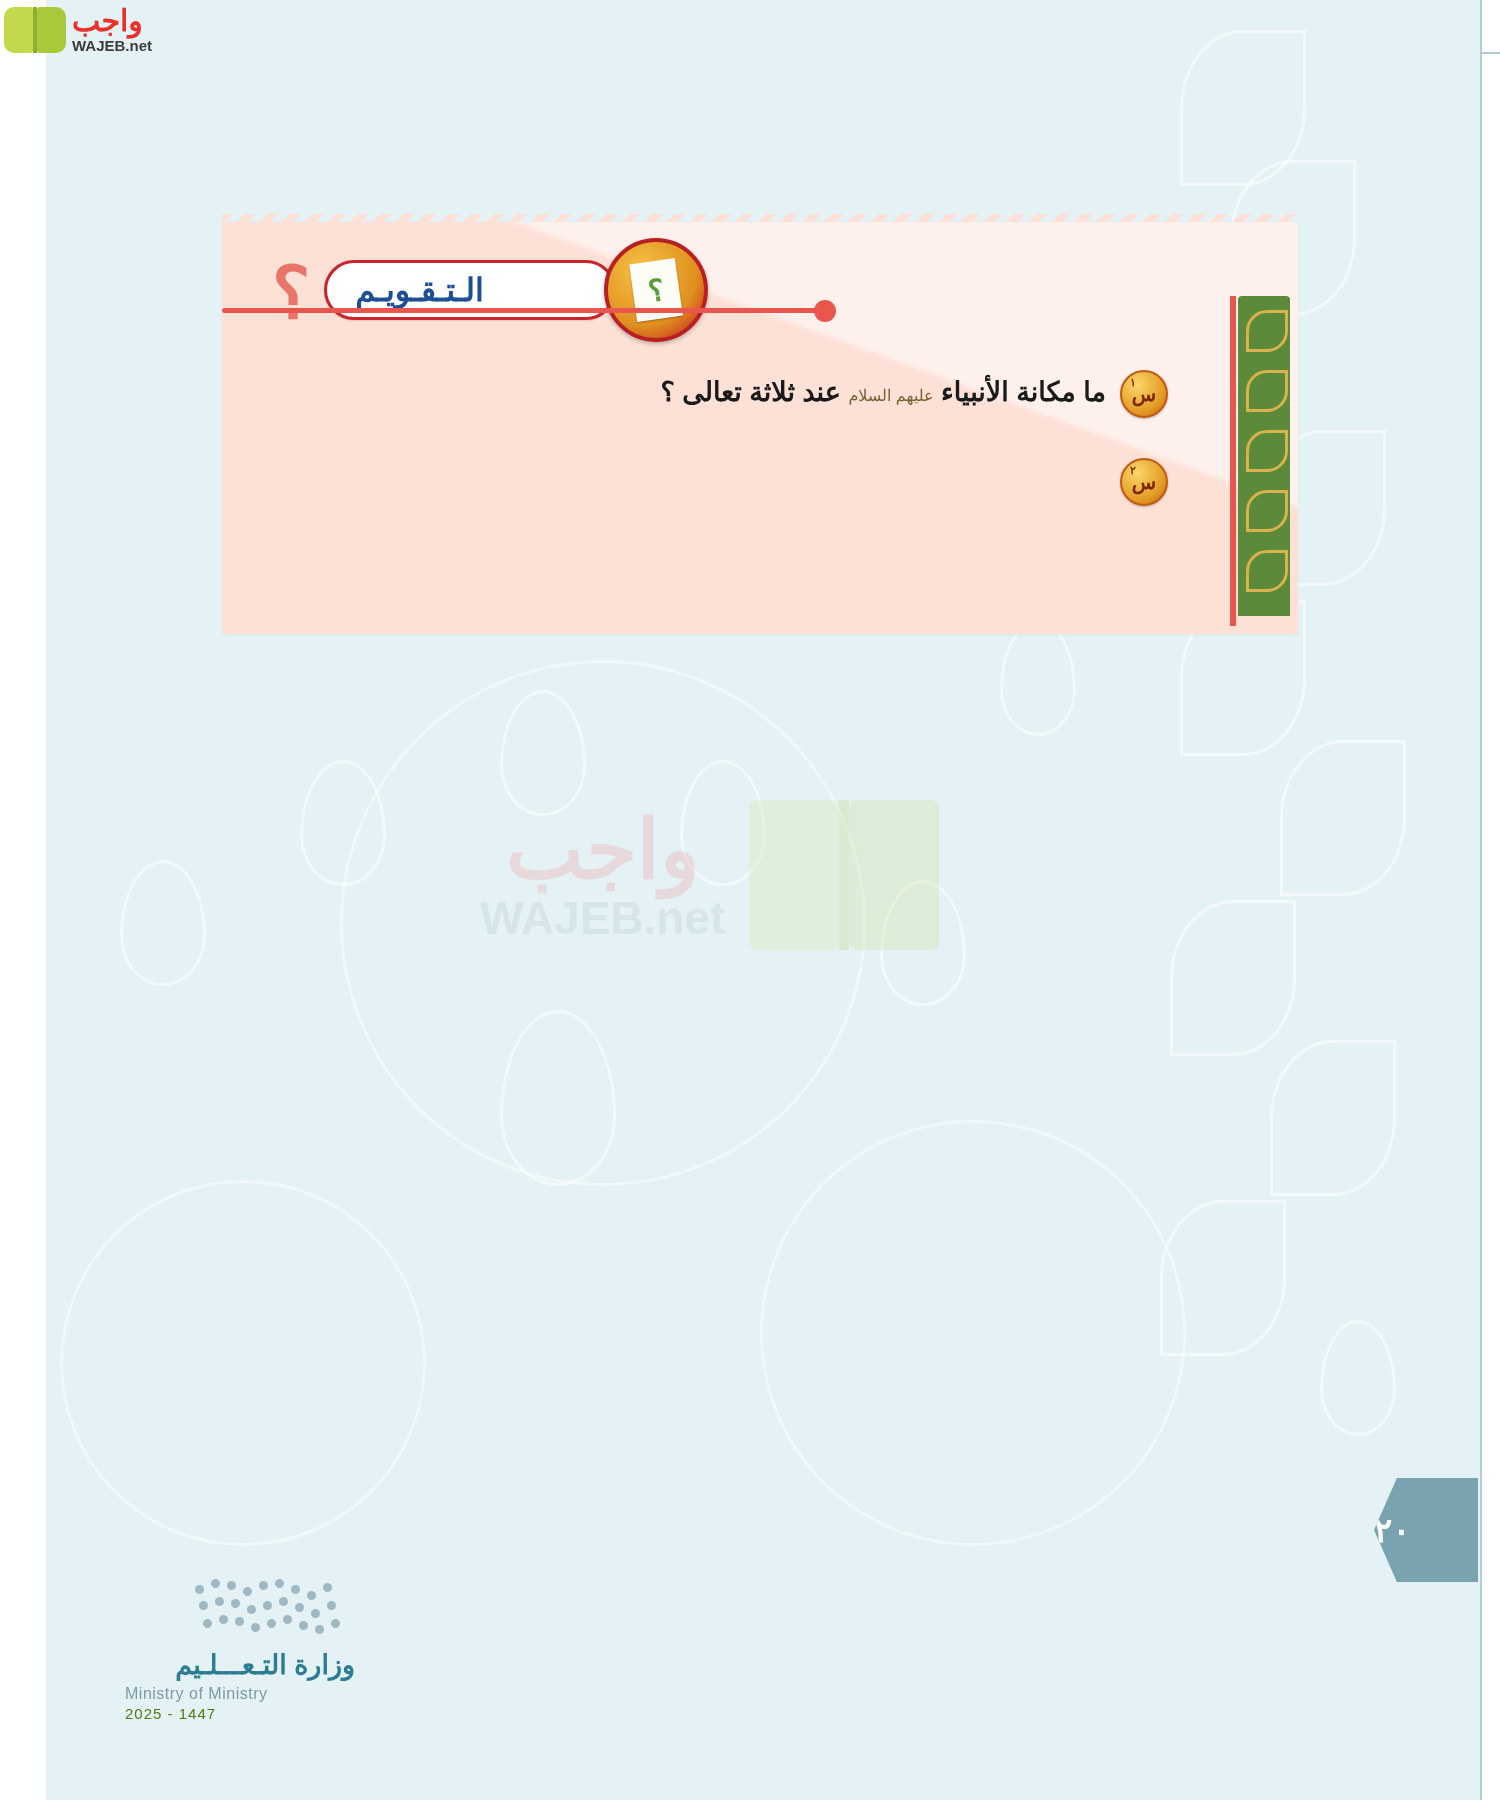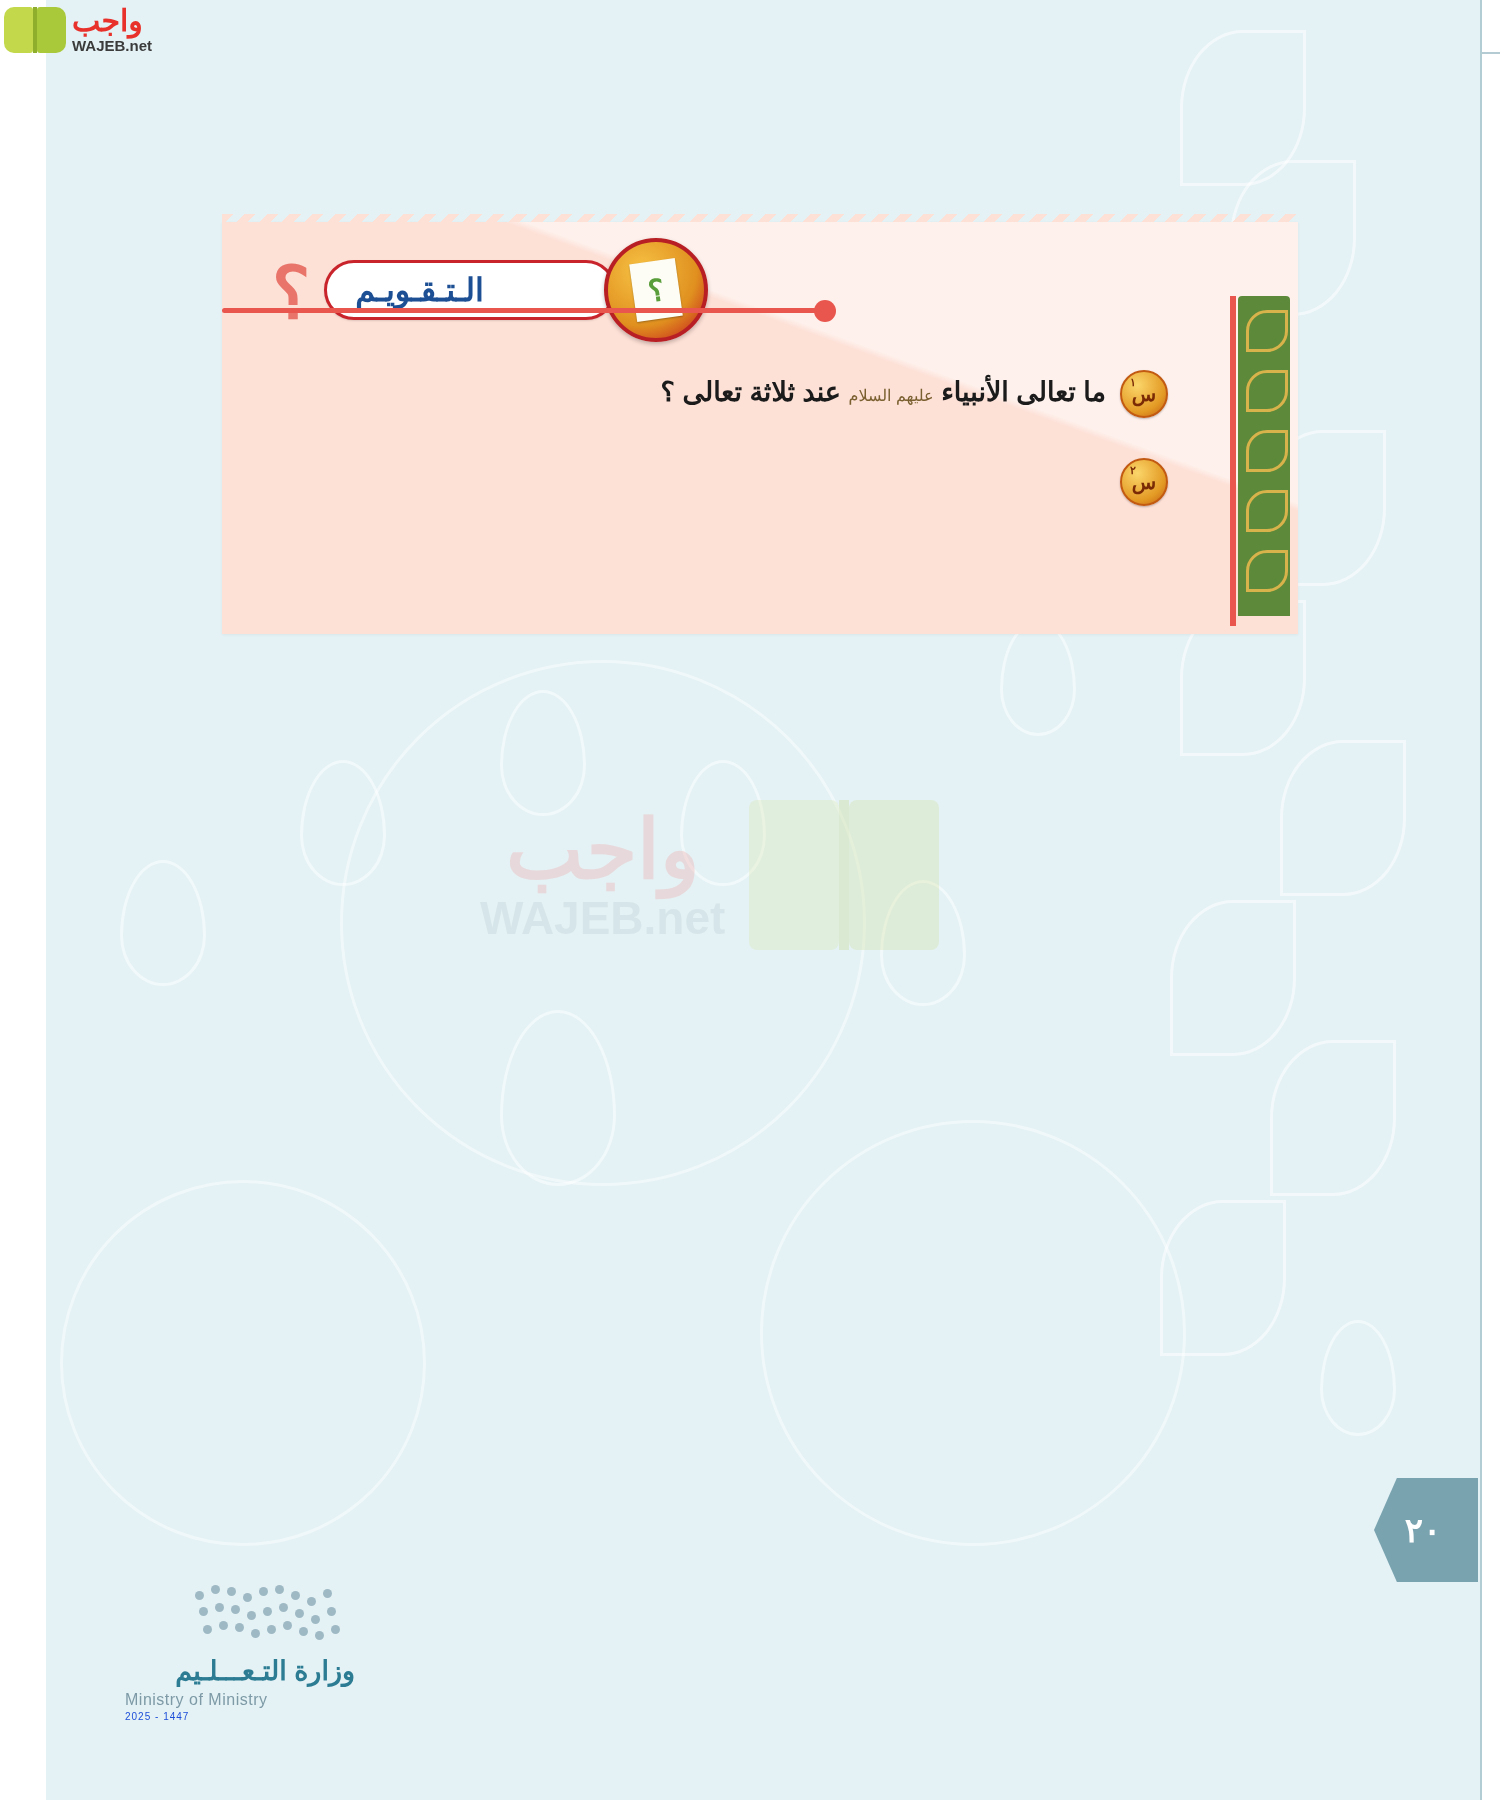--- a/index.html
+++ b/index.html
@@ -345,38 +345,38 @@
     direction: rtl;
   }
   .moe .en {
     font-size: 16px;
     color: #7d9aa6;
     margin-top: 4px;
     direction: ltr;
     letter-spacing: 0.5px;
   }
   .moe .yr {
-    font-size: 10px;
-    color: #1d4ed8;
+    font-size: 15px;
+    color: #4d7c0f;
     margin-top: 2px;
     direction: ltr;
     letter-spacing: 1px;
   }
 
   
   .page-num {
     position: absolute;
     right: 22px;
     bottom: 218px;
     width: 104px;
     height: 104px;
     background: #7aa3b0;
     display: flex;
     align-items: center;
-    justify-content: center;
+    justify-content: flex-end;
     clip-path: polygon(22% 0%, 100% 0%, 100% 100%, 22% 100%, 0% 50%);
     z-index: 25;
   }
   .page-num span {
     color: #ffffff;
     font-size: 34px;
     font-weight: bold;
     letter-spacing: 2px;
     padding-right: 6px;
   }
@@ -462,21 +462,21 @@
 
     <div class="title-rule"></div>
     <div class="title-dot"></div>
 
     <div class="q-row" id="q1">
       <div class="q-badge">
         <sup>١</sup>
         <span>س</span>
       </div>
       <div class="q-text">
-        <span>ما تعالى الأنبياء</span>
+        <span>ما مكانة الأنبياء</span>
         <span class="sall">عليهم السلام</span>
         <span>عند ثلاثة تعالى ؟</span>
       </div>
     </div>
 
     <div class="q-row" id="q2">
       <div class="q-badge">
         <sup>٢</sup>
         <span>س</span>
       </div>

